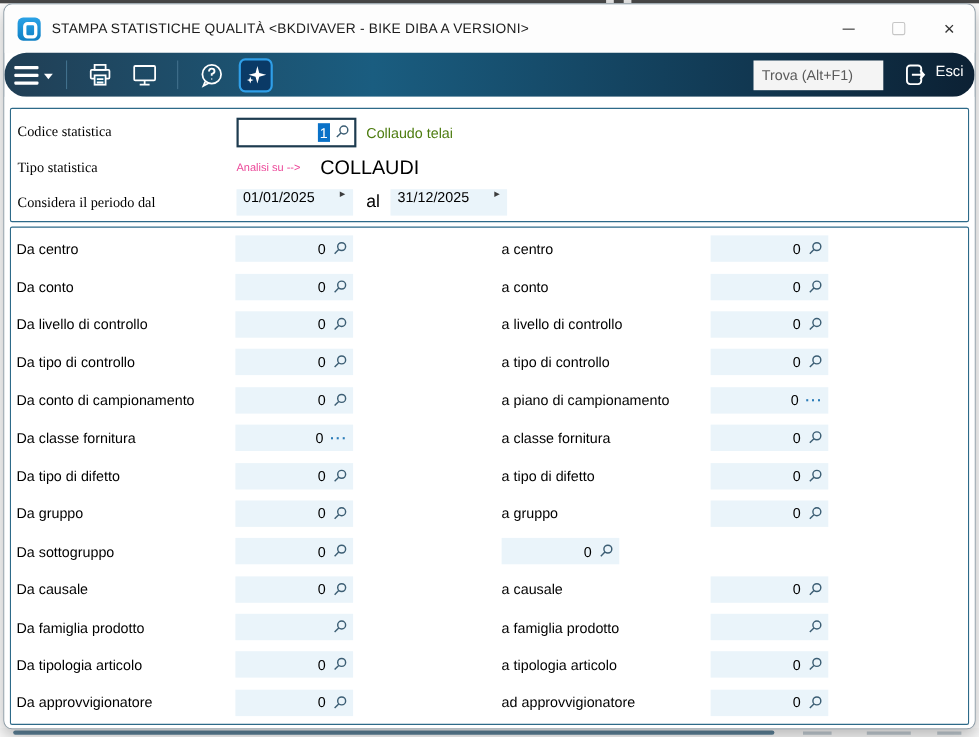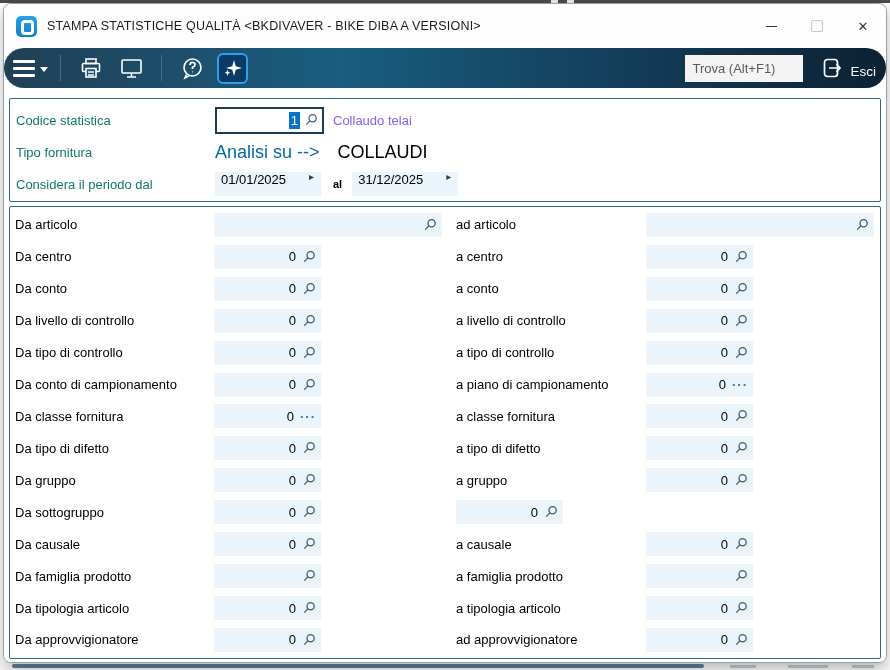--- a/index.html
+++ b/index.html
@@ -49,44 +49,44 @@
   .burger{display:flex;align-items:center;gap:5px;}
   .burger .lines{display:flex;flex-direction:column;gap:4px;}
   .burger .lines i{display:block;width:22px;height:3px;background:#fff;border-radius:1px;}
   .caret{width:0;height:0;border-left:4px solid transparent;border-right:4px solid transparent;border-top:5px solid #fff;margin-top:2px;}
   .sparkle-tile{width:27px;height:27px;border-radius:6px;border:2px solid #2f9fe8;background:#0a3a66;
     display:flex;align-items:center;justify-content:center;}
   .tb-spacer{flex:1 1 auto;}
   .find-input{width:104px;height:27px;border:none;background:#f4f4f4;color:#5a5a5a;
     font-size:13px;padding:0 7px;margin-right:14px;font-family:inherit;outline:none;}
   .find-input::placeholder{color:#5a5a5a;opacity:1;}
-  .exit-btn{background:transparent;border:none;display:flex;align-items:flex-end;gap:7px;
+  .exit-btn{background:transparent;border:none;display:flex;align-items:flex-start;gap:7px;
     color:#fff;font-size:13.5px;font-family:inherit;cursor:pointer;padding:0;}
 
   
   .content{flex:1 1 auto;background:#fff;padding:10px 5px 3px 5px;display:flex;flex-direction:column;}
   .groupbox{border:1px solid #2d6a89;border-radius:2px;background:#fff;}
   .box1{height:104px;flex:0 0 auto;padding:5px 0 0 6px;box-sizing:border-box;}
   .box2{margin-top:4px;flex:1 1 auto;display:flex;flex-direction:column;
     justify-content:space-evenly;padding:2px 0;box-sizing:border-box;}
 
   .hrow{height:32px;display:flex;align-items:center;}
-  .hlabel{width:199px;flex:0 0 auto;font-size:13px;color:#0f766e;}
+  .hlabel{width:199px;flex:0 0 auto;font-size:13px;color:#000000;font-family:Liberation Serif, serif;}
 
   .codice-input{width:97px;height:23px;border:2px solid #1d3b4f;background:#fff;
     display:flex;align-items:center;justify-content:flex-end;gap:4px;padding:0 4px;flex:0 0 auto;}
   .sel-val{background:#0a72c8;color:#fff;font-size:13px;padding:0 2px;line-height:17px;}
-  .desc{font-size:13px;color:#8b5cf6;margin-left:9px;}
-  .tipo-prefix{font-size:18px;color:#0369a1;}
+  .desc{font-size:13px;color:#4d7c0f;margin-left:9px;}
+  .tipo-prefix{font-size:10px;color:#ec4899;}
   .tipo-value{font-size:18px;color:#000;margin-left:18px;}
   .datefield{width:93px;height:24px;background:#eaf4fa;display:flex;
     justify-content:space-between;padding:0 7px 0 6px;flex:0 0 auto;cursor:text;}
   .dateval{font-size:13px;color:#000;}
   .datearrow{font-size:10px;color:#3c3c3c;line-height:1;cursor:pointer;}
-  .al{font-size:11px;color:#000;margin:0 10px 0 12px;font-weight:bold;}
+  .al{font-size:16px;color:#000;margin:0 10px 0 12px;}
 
   
   .frow{display:flex;align-items:center;flex:1 1 auto;}
   .fcol{width:437px;display:flex;align-items:center;flex:0 0 auto;}
   .fcol.left{padding-left:5px;box-sizing:border-box;}
   .fcol.right{padding-left:9px;box-sizing:border-box;}
   .flabel{font-size:13px;color:#000;flex:0 0 auto;}
   .fcol.left .flabel{width:199px;}
   .fcol.right .flabel{width:190px;}
   .ffield{background:#eaf4fa;height:24px;display:flex;align-items:center;
@@ -194,62 +194,40 @@
         <span class="codice-input">
           <span class="sel-val">1</span>
           <svg class="mag" width="14" height="14" viewBox="0 0 14 14" fill="none" stroke="#3c5e74" stroke-width="1.3">
             <circle cx="8.6" cy="5.2" r="3.6"></circle>
               <line x1="5.9" y1="7.9" x2="2.2" y2="11.6"></line>
           </svg>
         </span>
         <span class="desc">Collaudo telai</span>
       </div>
       <div class="hrow">
-        <span class="hlabel">Tipo fornitura</span>
+        <span class="hlabel">Tipo statistica</span>
         <span class="tipo-prefix">Analisi su --&gt;</span>
         <span class="tipo-value">COLLAUDI</span>
       </div>
       <div class="hrow">
         <span class="hlabel">Considera il periodo dal</span>
         <span class="datefield">
           <span class="dateval">01/01/2025</span>
           <span class="datearrow">▸</span>
         </span>
         <span class="al">al</span>
         <span class="datefield">
           <span class="dateval">31/12/2025</span>
           <span class="datearrow">▸</span>
         </span>
       </div>
     </div>
 
     <div class="groupbox box2">
 
-      <div class="frow">
-        <div class="fcol left">
-          <span class="flabel">Da articolo</span>
-          <span class="ffield wide">
-            <span class="fval"></span>
-            <svg class="mag" width="14" height="14" viewBox="0 0 14 14" fill="none" stroke="#3c5e74" stroke-width="1.3">
-                <circle cx="8.6" cy="5.2" r="3.6"></circle>
-                <line x1="5.9" y1="7.9" x2="2.2" y2="11.6"></line>
-              </svg>
-          </span>
-        </div>
-        <div class="fcol right">
-          <span class="flabel">ad articolo</span>
-          <span class="ffield wide">
-            <span class="fval"></span>
-            <svg class="mag" width="14" height="14" viewBox="0 0 14 14" fill="none" stroke="#3c5e74" stroke-width="1.3">
-                <circle cx="8.6" cy="5.2" r="3.6"></circle>
-                <line x1="5.9" y1="7.9" x2="2.2" y2="11.6"></line>
-              </svg>
-          </span>
-        </div>
-      </div>
 
       <div class="frow">
         <div class="fcol left">
           <span class="flabel">Da centro</span>
           <span class="ffield num">
             <span class="fval">0</span>
             <svg class="mag" width="14" height="14" viewBox="0 0 14 14" fill="none" stroke="#3c5e74" stroke-width="1.3">
                 <circle cx="8.6" cy="5.2" r="3.6"></circle>
                 <line x1="5.9" y1="7.9" x2="2.2" y2="11.6"></line>
               </svg>

